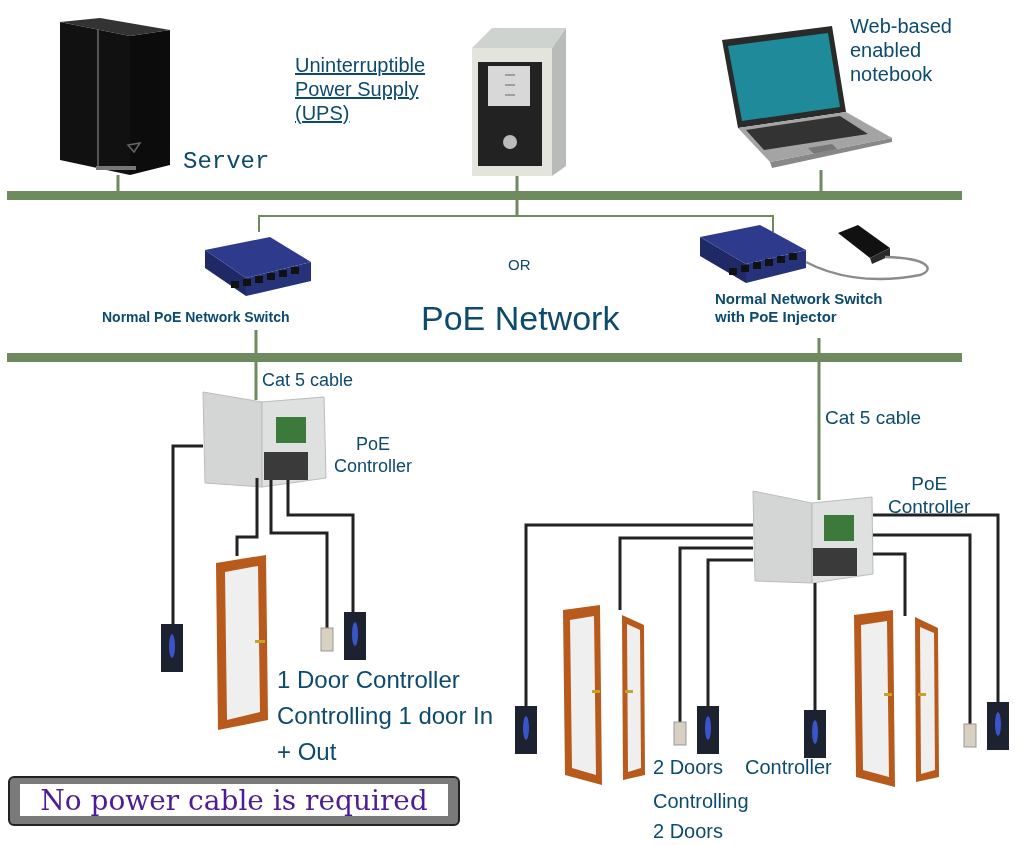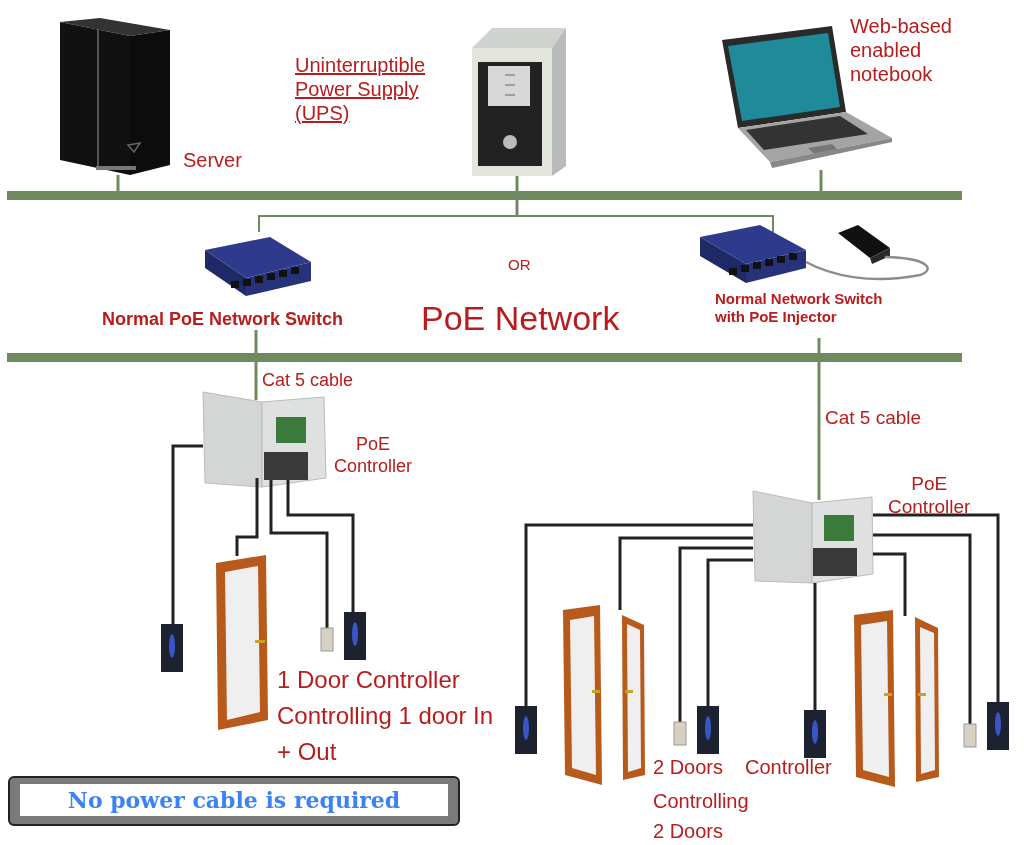--- a/index.html
+++ b/index.html
@@ -1,26 +1,26 @@
 <!DOCTYPE html>
 <html><head>
 <meta charset="utf-8">
 <style>
   html, body { margin:0; padding:0; background:#ffffff; }
   body { width:1024px; height:845px; position:relative; overflow:hidden; font-family:"Liberation Sans", sans-serif; color:#111; }
-  .lbl { position:absolute; font-family:"Liberation Sans", sans-serif; color:#b91c1c; white-space:pre; line-height:1.2; }
+  .lbl { position:absolute; font-family:"Liberation Sans", sans-serif; color:#0c4a6e; white-space:pre; line-height:1.2; }
   svg.diagram { position:absolute; left:0; top:0; }
   .note-box {
     position:absolute; left:8px; top:776px; width:452px; height:50px;
     background:#7a7a7a; border:2px solid #222; border-radius:6px; box-sizing:border-box;
   }
   .note-inner {
     position:absolute; left:10px; top:6px; right:10px; bottom:8px; background:#fff;
     display:flex; align-items:center; justify-content:center;
-    font-family:"DejaVu Serif", serif; font-weight:bold; font-size:22px; color:#3b82f6;
+    font-family:"DejaVu Serif", serif; font-weight:normal; font-size:28px; color:#4c1d95;
   }
 </style>
 </head>
 <body>
 
 <svg class="diagram" width="1024" height="845" viewBox="0 0 1024 845">
 
   <rect x="7" y="191" width="955" height="9" fill="#6f8a5e"></rect>
 
   <rect x="7" y="353" width="955" height="9" fill="#6f8a5e"></rect>
@@ -178,32 +178,32 @@
     </g>
   <g>
       <rect x="964" y="724" width="12" height="23" fill="#d8d0c0" stroke="#999"></rect>
     </g>
   <g>
       <rect x="987" y="702" width="22" height="48" fill="#1c2230"></rect>
       <ellipse cx="998" cy="724" rx="3" ry="12" fill="#3a55c8"></ellipse>
     </g>
 </svg>
 
-<div class="lbl" style="left:183px; top:148px; font-size:20px;">Server</div>
+<div class="lbl" style="left:183px; top:148px; font-size:24px;font-family:Liberation Mono, monospace;">Server</div>
 <div class="lbl" style="left:295px; top:53px; font-size:20px;text-decoration:underline;">Uninterruptible
 Power Supply
 (UPS)</div>
 <div class="lbl" style="left:850px; top:14px; font-size:20px;">Web-based
 enabled
 notebook</div>
 
 <div class="lbl" style="left:508px; top:256px; font-size:15px;">OR</div>
 <div class="lbl" style="left:421px; top:298px; font-size:34px;text-align:center;">PoE Network</div>
 
-<div class="lbl" style="left:102px; top:309px; font-size:18px; font-weight:bold;">Normal PoE Network Switch</div>
+<div class="lbl" style="left:102px; top:309px; font-size:14px; font-weight:bold;">Normal PoE Network Switch</div>
 <div class="lbl" style="left:703px; top:290px; font-size:15px; font-weight:bold;margin-left:12px;">Normal Network Switch
 with PoE Injector</div>
 
 <div class="lbl" style="left:262px; top:370px; font-size:18px;">Cat 5 cable</div>
 <div class="lbl" style="left:334px; top:434px; font-size:18px; text-align:center;">PoE
 Controller</div>
 
 <div class="lbl" style="left:825px; top:407px; font-size:19px;">Cat 5 cable</div>
 <div class="lbl" style="left:888px; top:473px; font-size:19px; text-align:center;">PoE
 Controller</div>

